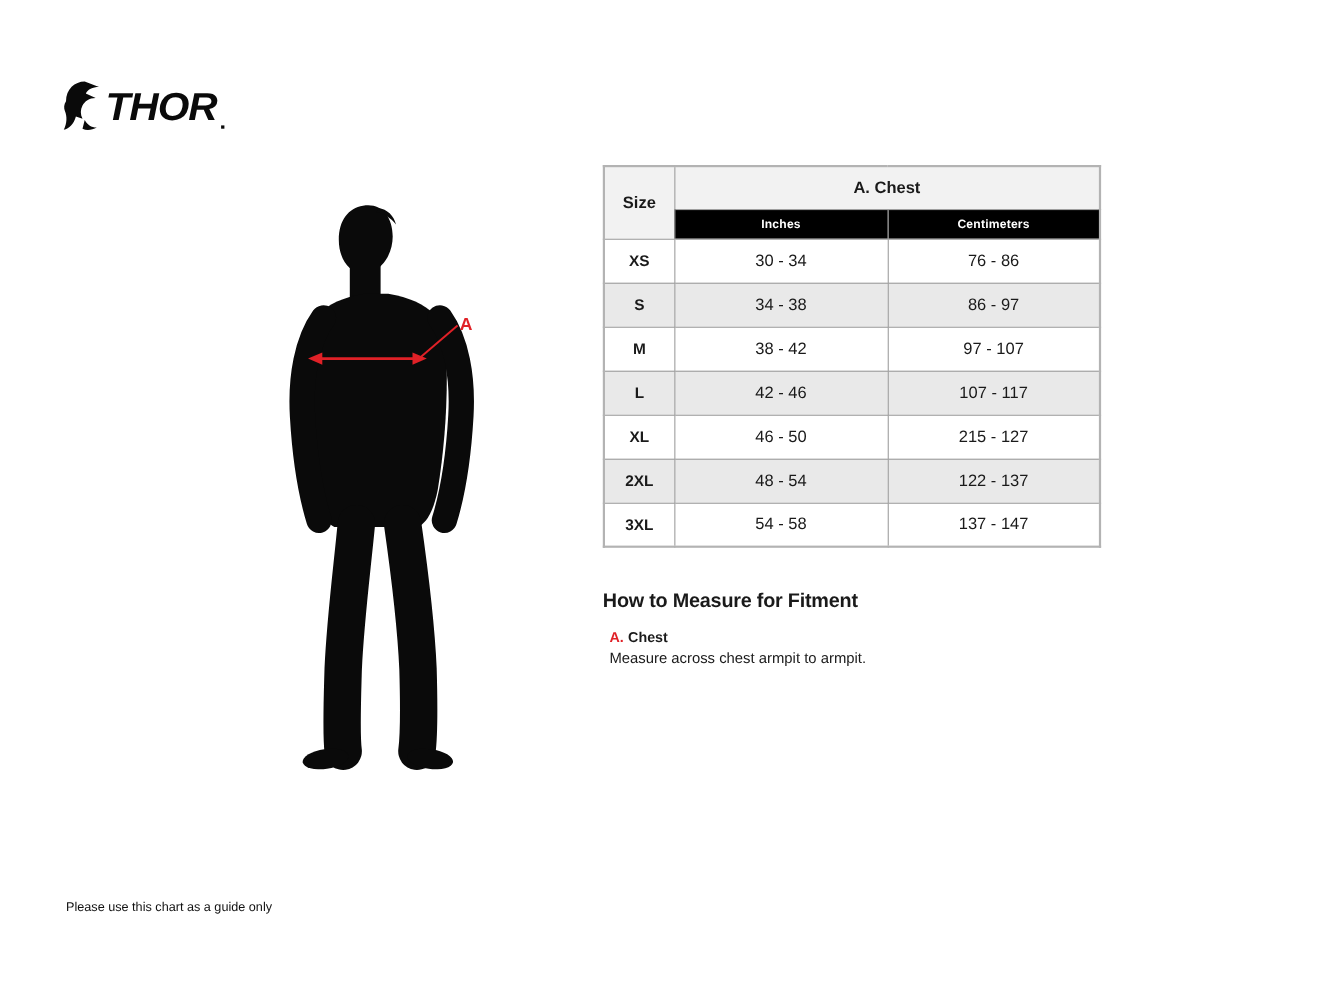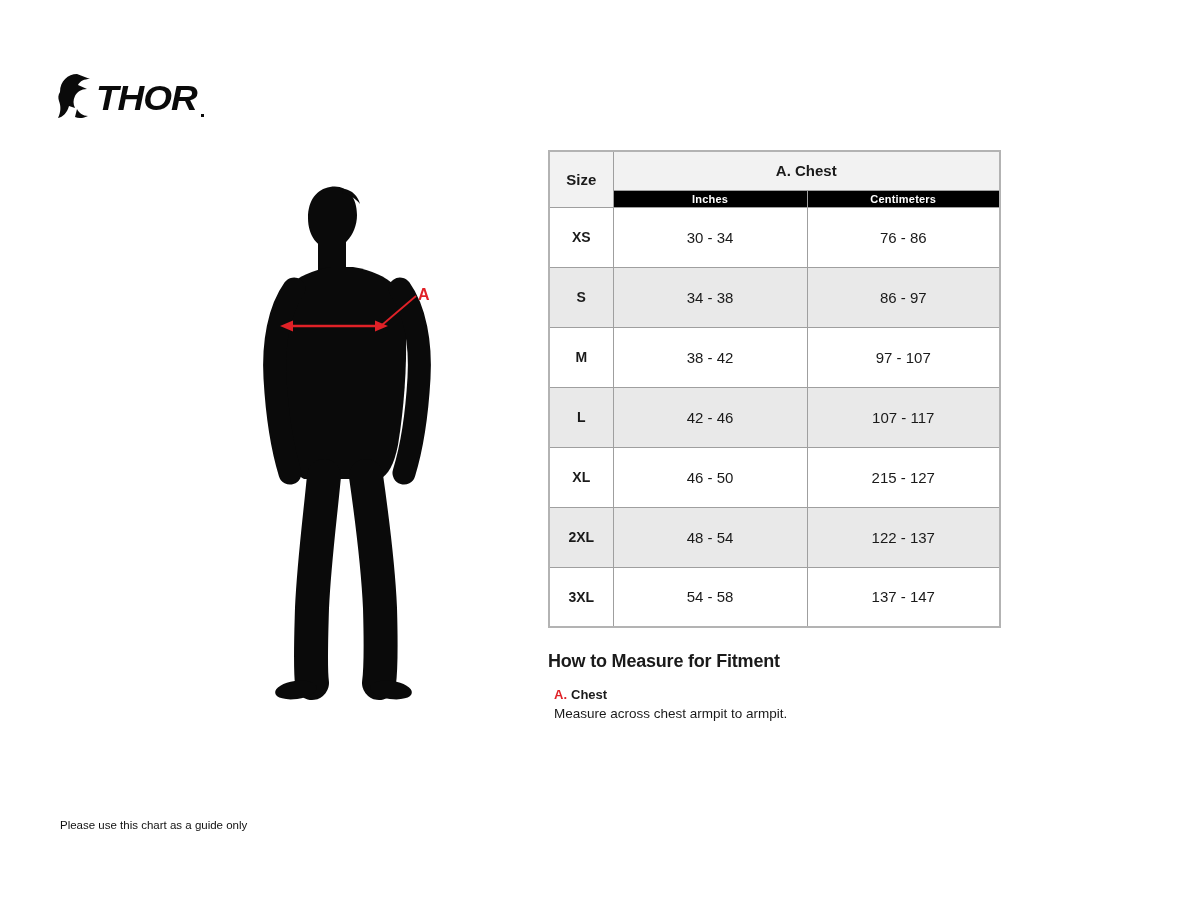--- a/index.html
+++ b/index.html
@@ -59,27 +59,27 @@
   .col-size{width:64px;}
   .col-in{width:194px;}
   .col-cm{width:193px;}
   .size-chart .th-size,.size-chart .th-group{
     background:var(--header-bg,#f2f2f2);
     font-size:15px;font-weight:bold;
   }
   .size-chart .th-group{height:39px;}
   .size-chart .th-bar{
     background:var(--bar-bg,#000);color:var(--bar-text,#fff);
-    font-size:11px;font-weight:bold;height:17px;letter-spacing:.2px;
-  }
-  .size-chart tbody td{height:60px;font-size:15px;}
+    font-size:11px;font-weight:bold;height:27px;letter-spacing:.2px;
+  }
+  .size-chart tbody td{height:40px;font-size:15px;}
   .size-chart tbody td.cell-size{font-size:14px;font-weight:bold;}
   .size-chart tbody tr:nth-child(even){background:var(--row-alt,#e9e9e9);}
 
-  .howto-title{font-size:18px;font-weight:bold;letter-spacing:-.2px;margin-top:23px;}
+  .howto-title{font-size:18px;font-weight:bold;letter-spacing:-.2px;margin-top:38px;}
   .measure-item{margin-top:15px;padding-left:6px;font-size:13px;font-weight:bold;}
   .measure-letter{color:var(--accent-red,#e02127);margin-right:4px;}
   .measure-desc{margin-top:4px;padding-left:6px;font-size:13.5px;font-weight:normal;}
 
   
   .footnote{position:absolute;left:60px;top:817px;font-size:11.5px;line-height:1.45;color:#111;}
 </style>
 </head>
 <body>
 

